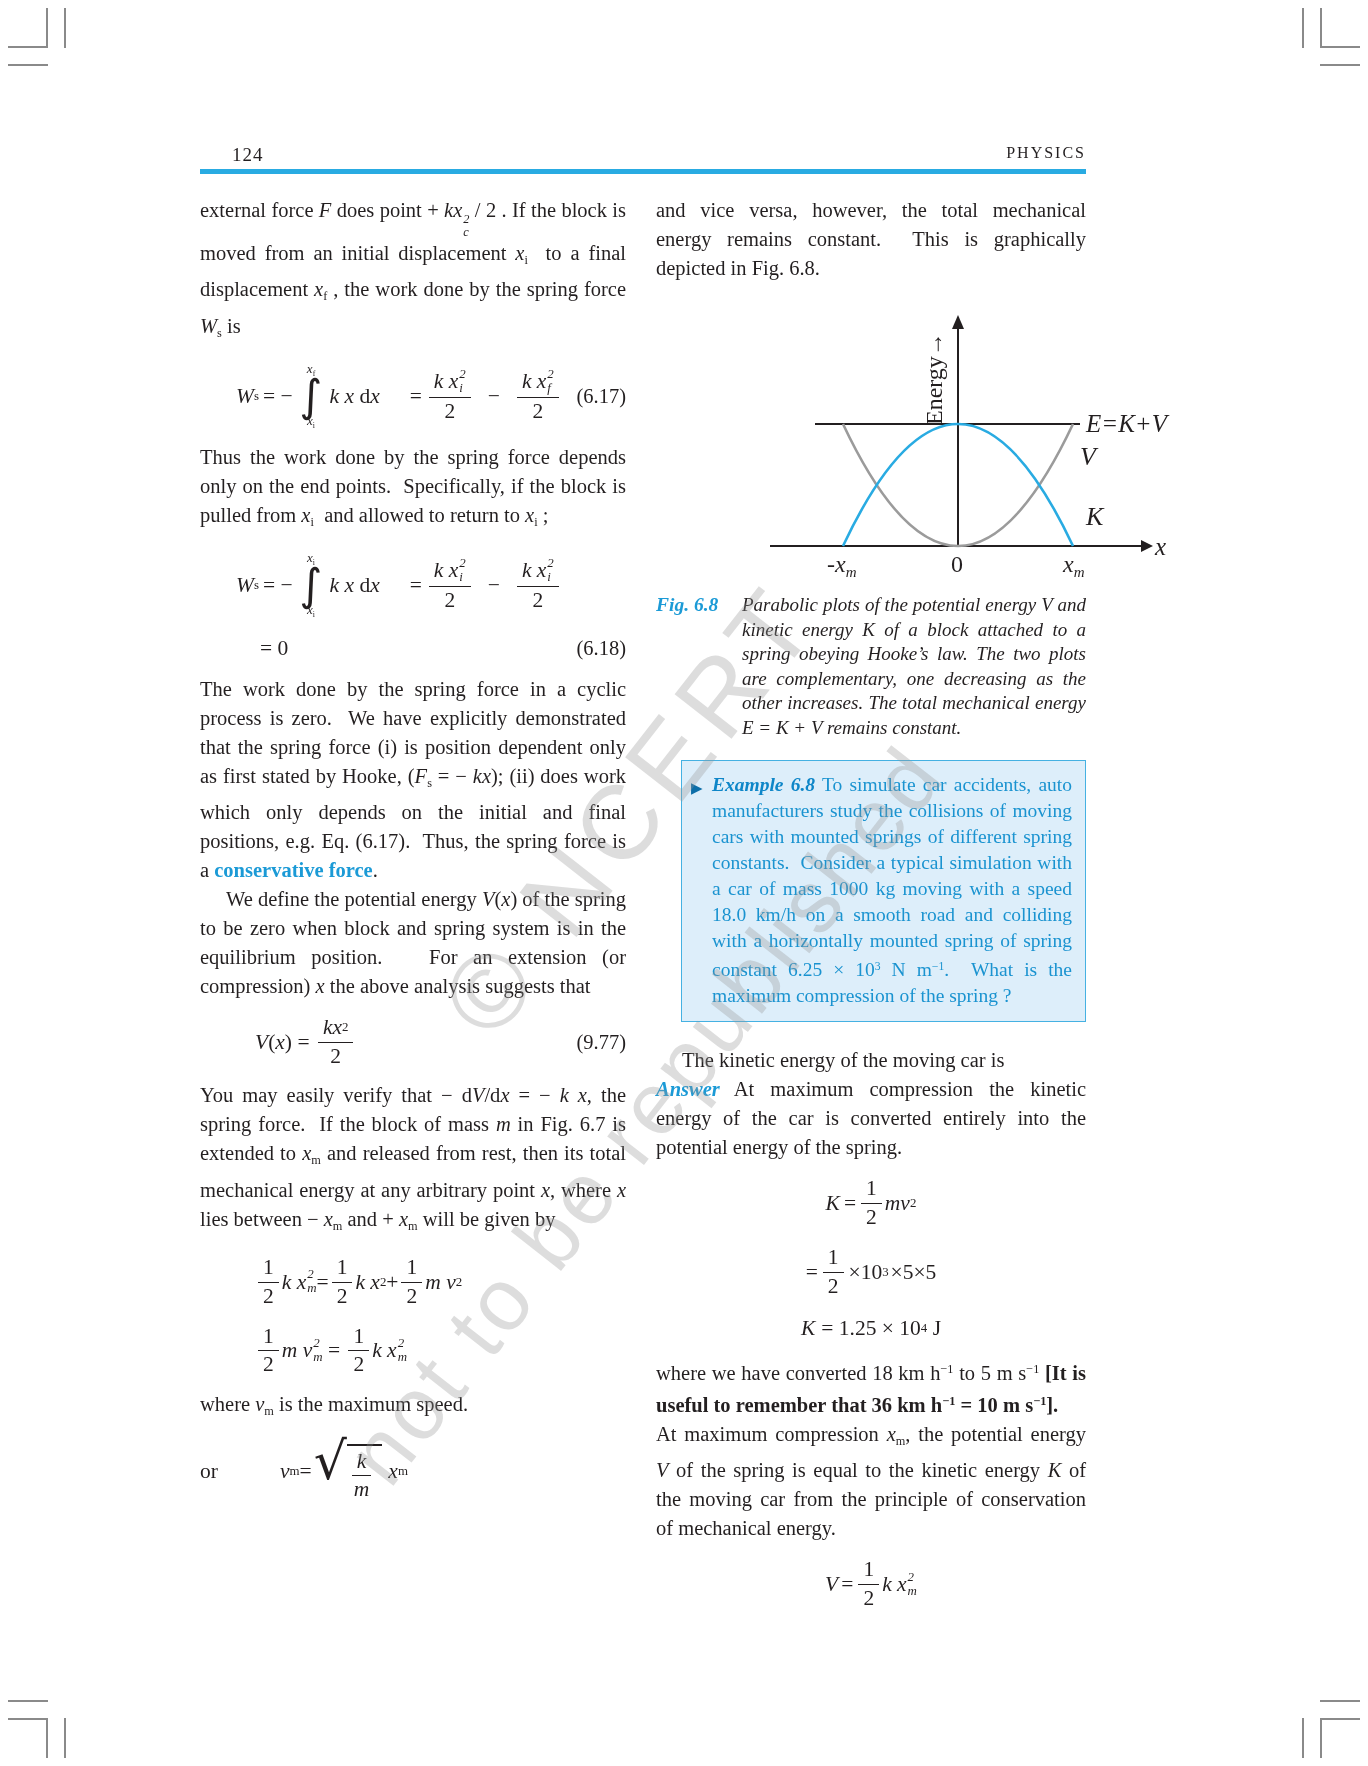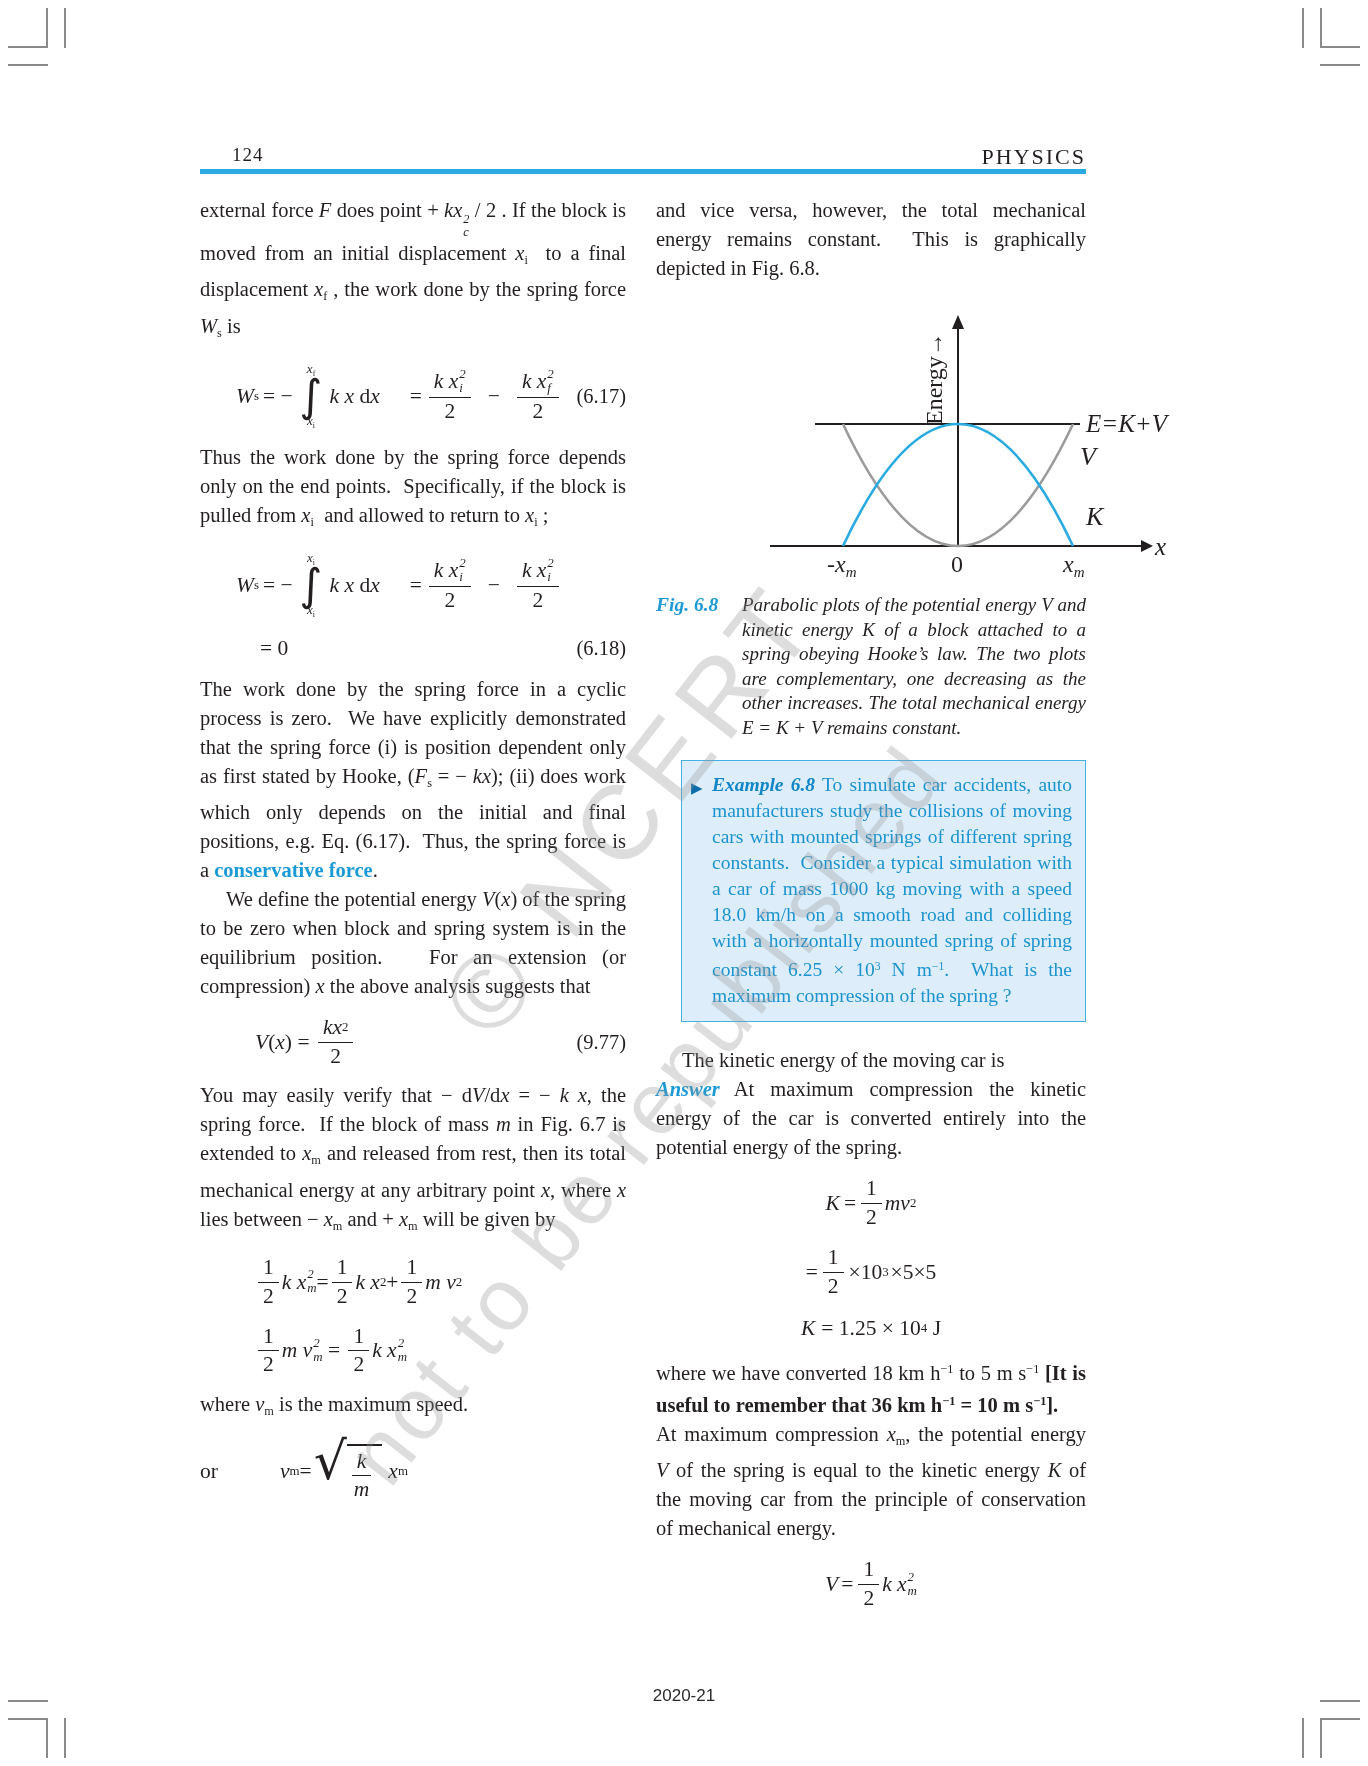--- a/index.html
+++ b/index.html
@@ -1,21 +1,21 @@
 <!DOCTYPE html>
 <html><head>
 <meta charset="utf-8">
 <style>
   html,body{margin:0;padding:0;background:#ffffff;}
   .page{position:relative;width:1368px;height:1766px;background:#fff;overflow:hidden;
         font-family:"Liberation Serif",serif;color:#231f20;}
   .mark{position:absolute;background:#8a8a8a;}
   
   .pageno{position:absolute;left:200px;top:144px;font-size:19px;letter-spacing:1px;margin-left:32px;}
-  .runhead{position:absolute;right:282px;top:144px;font-size:22px;letter-spacing:2px;}
+  .runhead{position:absolute;right:282px;top:144px;font-size:16px;letter-spacing:2px;}
   .hrule{position:absolute;left:200px;top:169px;width:886px;height:5px;background:#29abe2;}
   
   .wm{position:absolute;color:rgba(150,150,150,.32);font-family:"Liberation Sans",sans-serif;
       white-space:nowrap;pointer-events:none;z-index:5;font-weight:400;}
   .wm1{left:630px;top:810px;font-size:105px;letter-spacing:10px;transform:translate(-50%,-50%) rotate(-52deg);}
   .wm2{left:645px;top:1115px;font-size:88px;letter-spacing:4px;transform:translate(-50%,-50%) rotate(-52deg);}
   
   .col{position:absolute;top:196px;font-size:20.5px;line-height:29px;z-index:2;}
   .col-left{left:200px;width:426px;}
   .col-right{left:656px;width:430px;}
@@ -390,14 +390,13 @@
           </span>
           <span class="run r-i">k x</span>
           <span class="ss">
             <span class="sst">2</span>
             <span class="ssb">m</span>
           </span>
         </span>
       </div>
     </div>
 
-  <div class="footer">2020-21</div>
 </div>
 
 </body></html>

